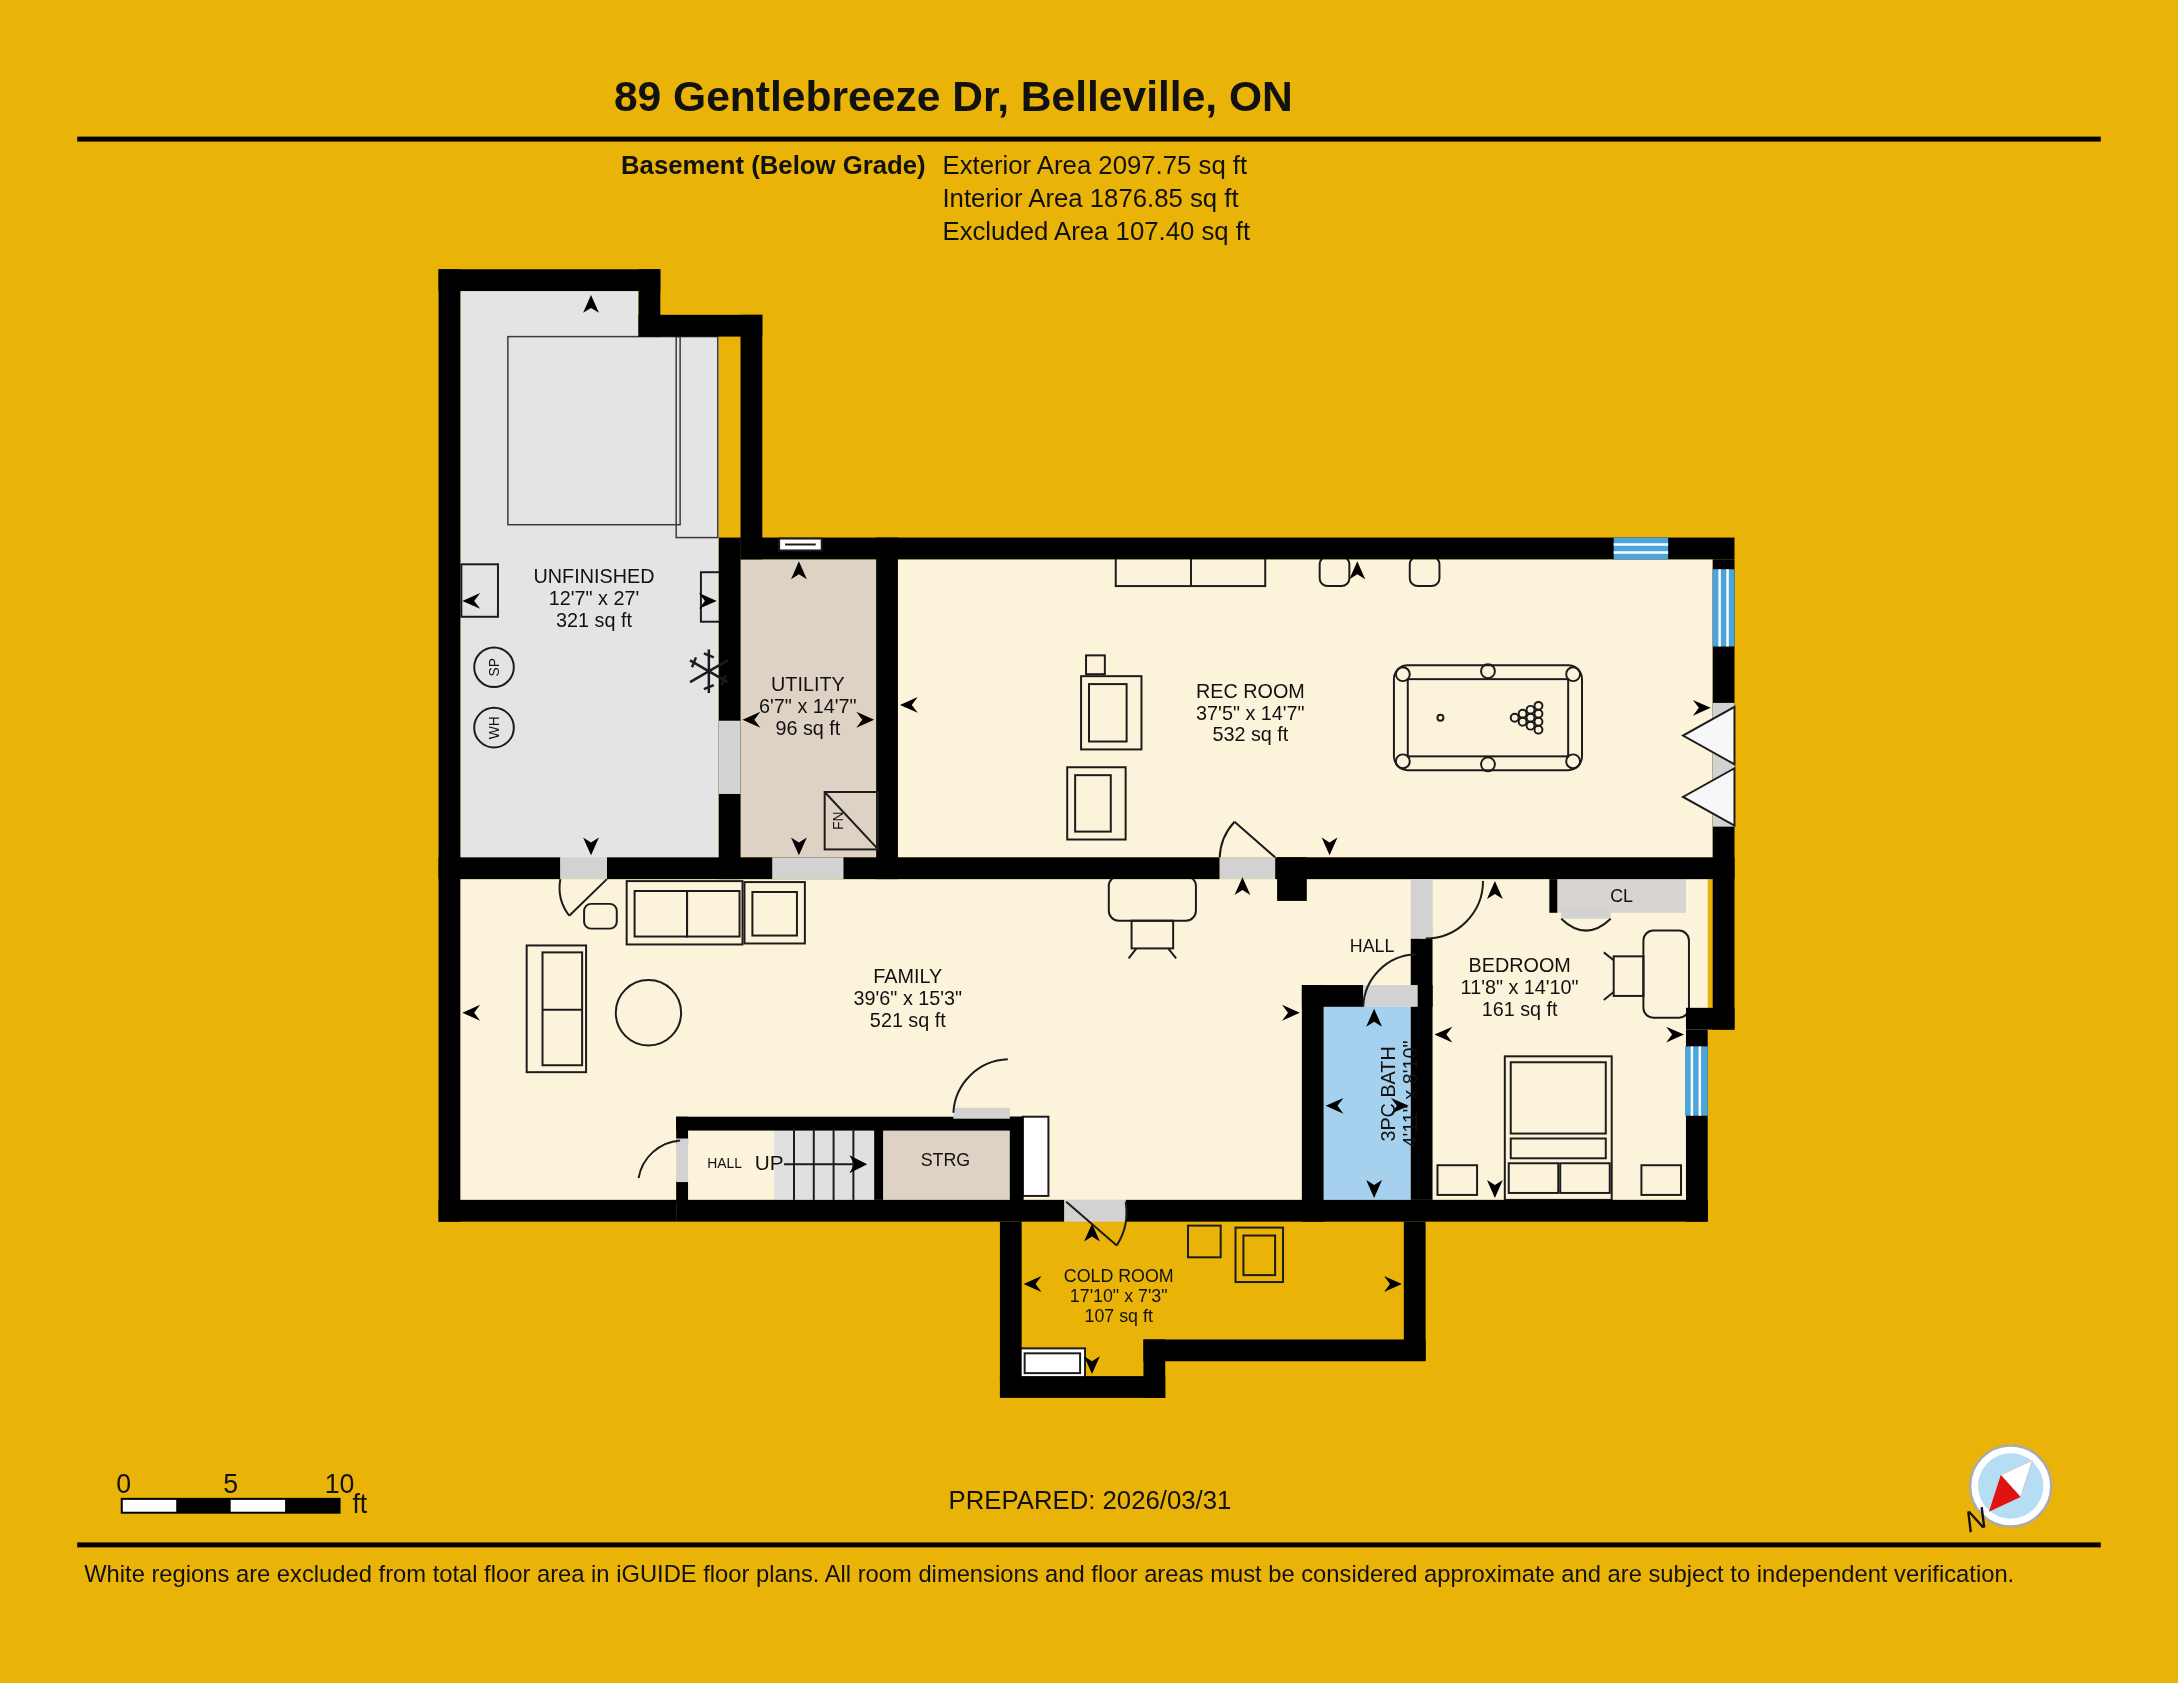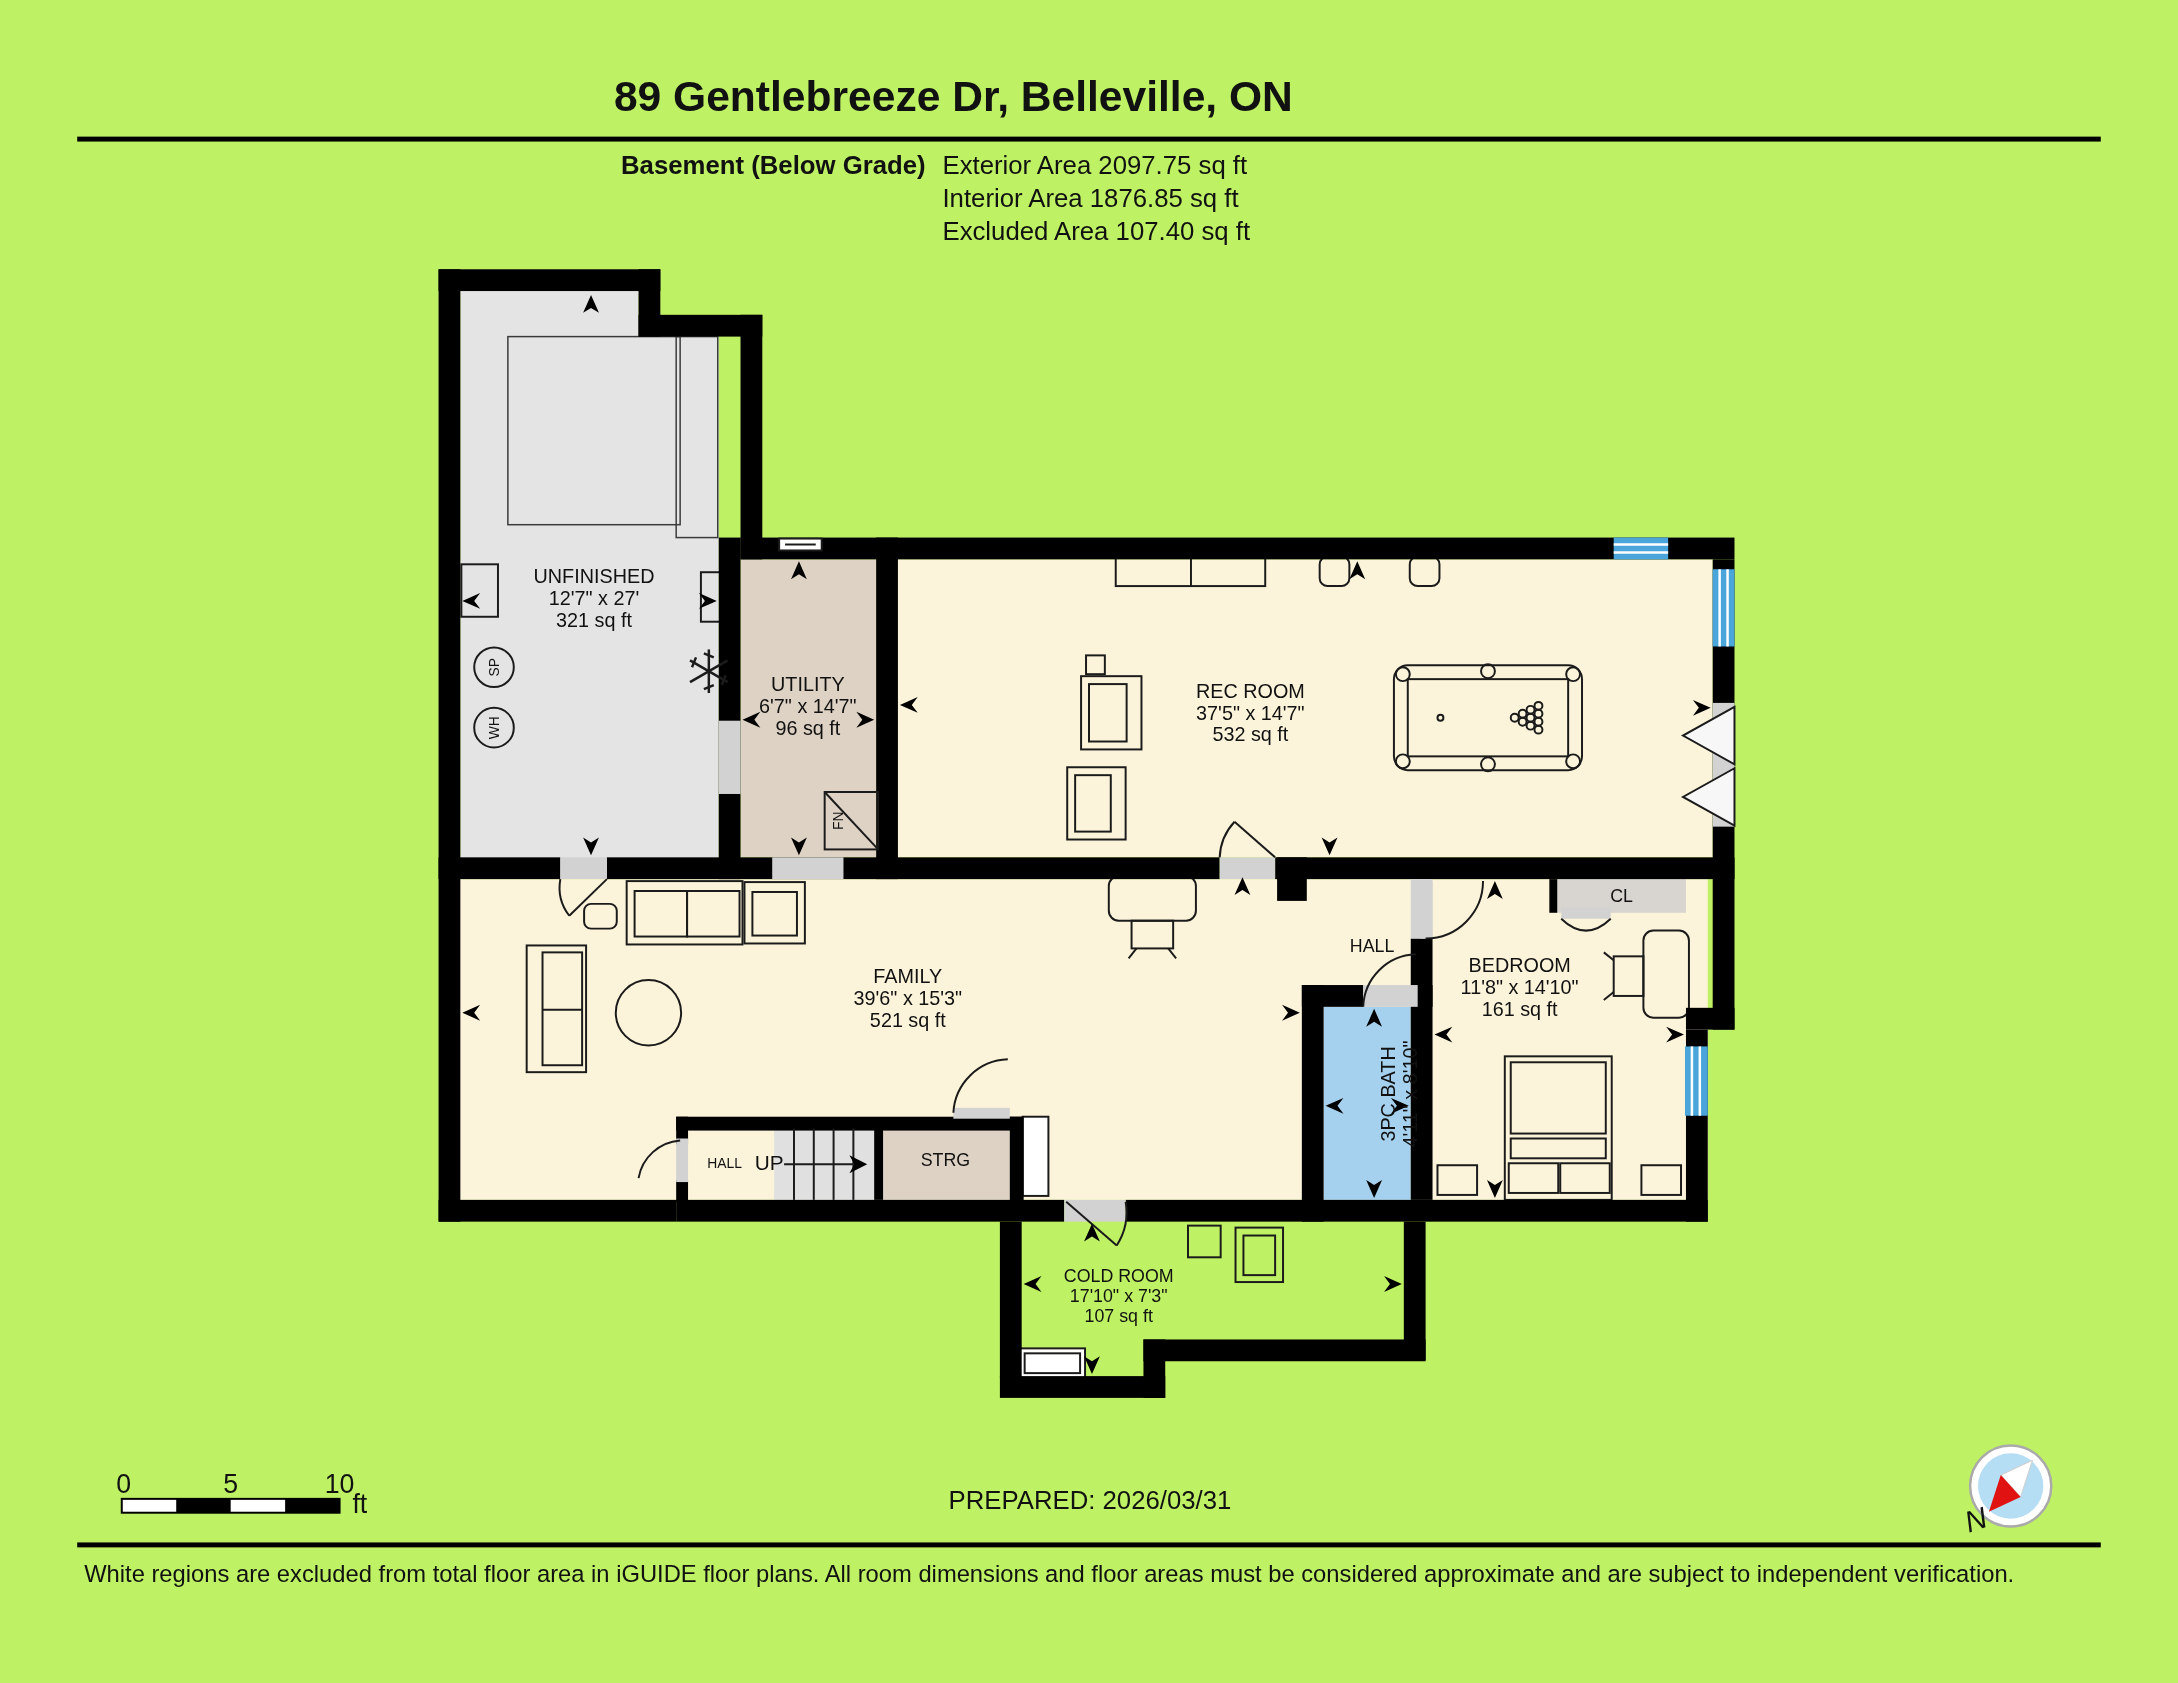--- a/index.html
+++ b/index.html
@@ -1,16 +1,16 @@
 <!DOCTYPE html>
 <html><head>
 <meta charset="utf-8">
 <style>
   html,body{margin:0;padding:0;background:#fff;}
-  .page{position:relative;width:2178px;height:1683px;background:#bef264;overflow:hidden;
+  .page{position:relative;width:2178px;height:1683px;background:#eab308;overflow:hidden;
         font-family:"Liberation Sans", sans-serif;}
   svg{position:absolute;left:0;top:0;}
   text{fill:#111;}
   .title{font-size:43px;font-weight:bold;}
   .hdr-b{font-size:26px;font-weight:bold;}
   .hdr{font-size:26px;}
   .room{font-size:20px;}
   .room-s{font-size:18px;}
   .tiny{font-size:14px;}
   .up{font-size:21px;}

